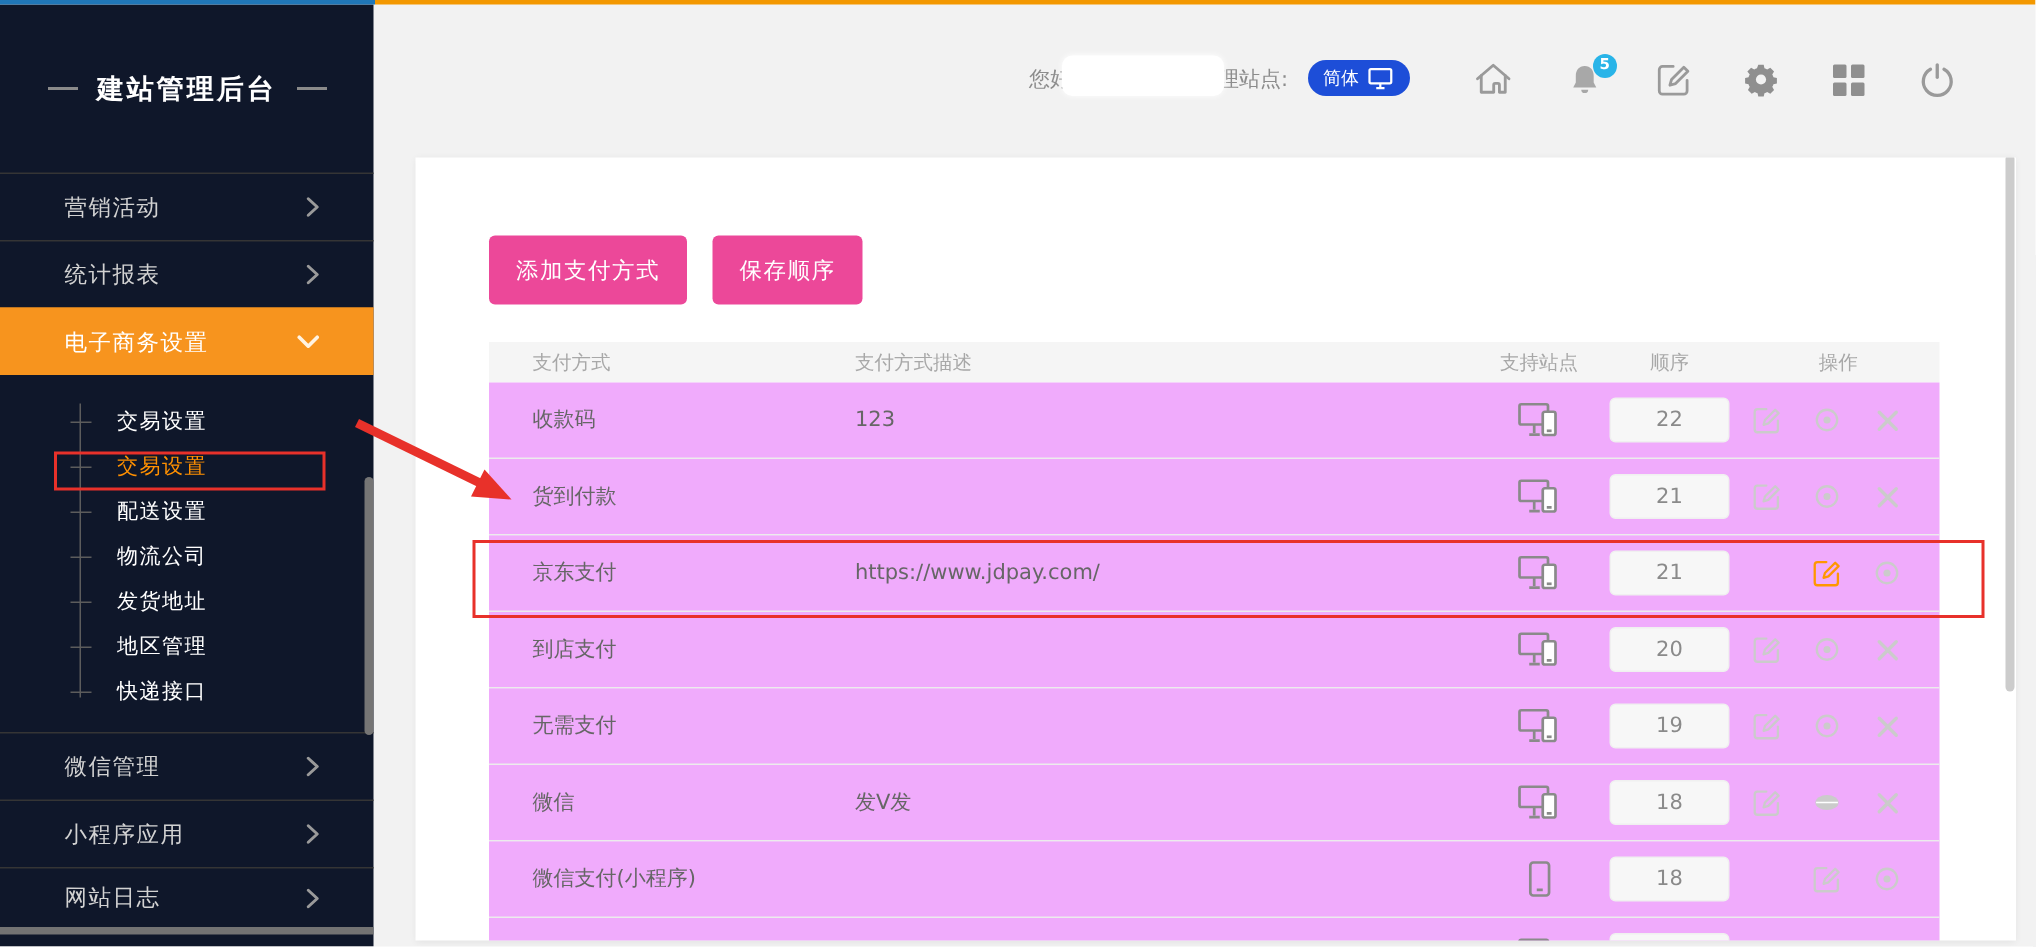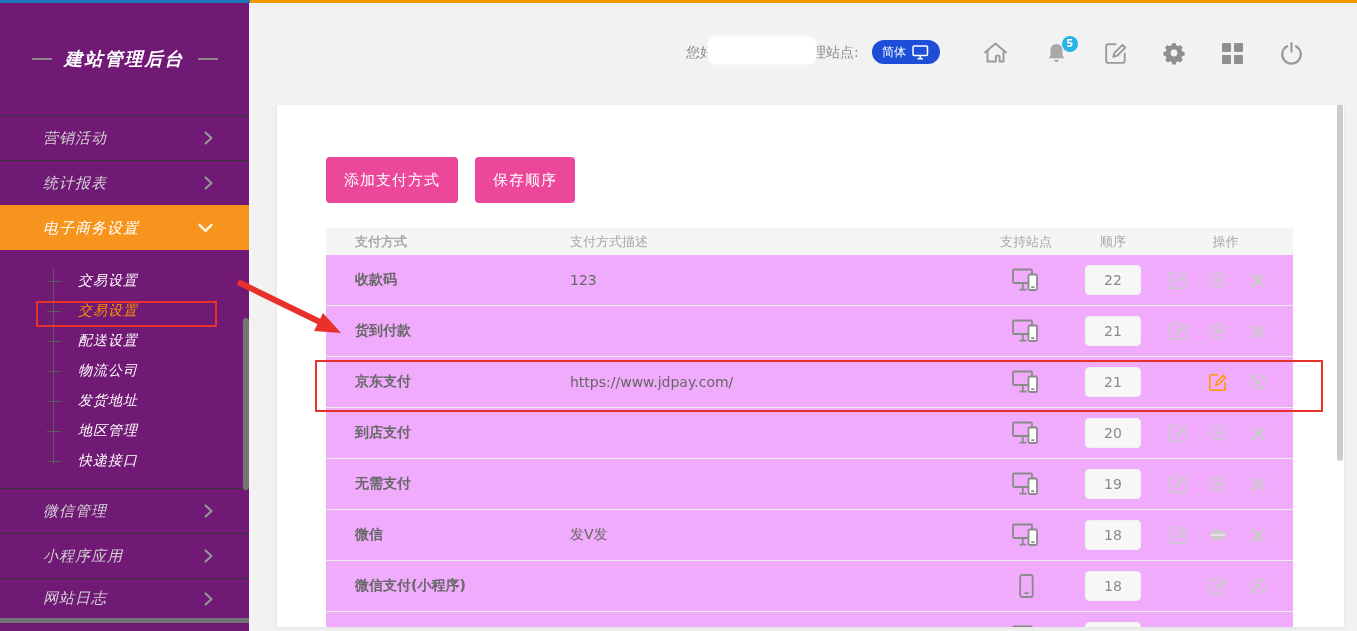--- a/index.html
+++ b/index.html
@@ -4,21 +4,21 @@
 <style>
   * { margin:0; padding:0; box-sizing:border-box; }
   html,body { width:1357px; height:631px; overflow:hidden; }
   body { background:#f2f2f2; font-family:"DejaVu Sans","Liberation Sans",sans-serif; position:relative; }
 
   
   .strip-blue  { position:absolute; left:0; top:0; width:250px; height:3px; background:#2077b8; z-index:6; }
   .strip-orange{ position:absolute; left:250px; top:0; width:1107px; height:3px; background:#f39800; z-index:6; }
 
   
-  .sidebar { position:absolute; left:0; top:3px; width:249px; height:628px; background:#701a75; z-index:5;font-style:italic; }
+  .sidebar { position:absolute; left:0; top:3px; width:249px; height:628px; background:#0f172a; z-index:5; }
   .sb-title { position:absolute; left:0; top:40px; width:100%; height:32px;
               display:flex; align-items:center; justify-content:center; gap:13px; }
   .sb-title .txt { color:#ffffff; font-size:18px; font-weight:600; letter-spacing:2px; white-space:nowrap; }
   .sb-title .dash { width:20px; height:2px; background:#8a8a8a; }
 
   .nav-top { position:absolute; left:0; top:112px; width:100%; }
   .nav-bottom { position:absolute; left:0; top:485px; width:100%; }
   .s-item { height:45px; display:flex; align-items:center; padding-left:43px; position:relative;
             border-top:1px solid #353535; cursor:pointer; }
   .nav-bottom .s-item:last-child { border-bottom:5px solid #737373; }
@@ -59,28 +59,28 @@
                  border-radius:3px; z-index:4; }
   .toolbar { position:absolute; left:49px; top:52px; display:flex; gap:17px; }
   .btn { height:46px; background:#ec4899; color:#ffffff; font-size:15px; letter-spacing:1px;
          border:none; border-radius:4px; padding:0 18px; cursor:pointer;
          font-family:"DejaVu Sans","Liberation Sans",sans-serif; }
 
   .table { position:absolute; left:49px; top:123px; width:967px; }
   .thead { display:flex; height:27px; background:#f5f5f5; color:#a8a8a8; font-size:13px; align-items:center; }
   .trow  { display:flex; height:51px; align-items:center; border-bottom:1px solid #ececec;
            color:#666666; font-size:14px; background:#f0abfc; }
-  .c1 { width:244px; padding-left:29px;font-weight:bold; }
+  .c1 { width:244px; padding-left:29px; }
   .c2 { width:414px; }
   .c3 { width:84px;  display:flex; justify-content:center; }
   .c4 { width:90px;  display:flex; justify-content:center; }
   .c5 { width:135px; display:flex; align-items:center; }
   .thead .c3, .thead .c4 { justify-content:center; text-align:center; }
   .thead .c5 { justify-content:center; }
-  .order-box { width:56px; height:30px; background:#f7f7f7; border:1px solid #f0f0f0; border-radius:4px;
+  .order-box { width:80px; height:30px; background:#f7f7f7; border:1px solid #f0f0f0; border-radius:4px;
                color:#8a8a8a; font-size:14px; display:flex; align-items:center; justify-content:center; cursor:text; }
   .slot { width:40px; display:flex; justify-content:center; align-items:center; color:#cbcbcb; cursor:pointer; }
   .slot.sp { cursor:default; }
   .slot.orange { color:#ff9700; }
   .site-ic { display:flex; align-items:center; justify-content:center; }
 
   
   .anno { position:absolute; z-index:50; pointer-events:none; }
   .red-box { border:2px solid #e8312a; }
   #anno-box-1 { left:36px; top:301px; width:181px; height:26px; }

